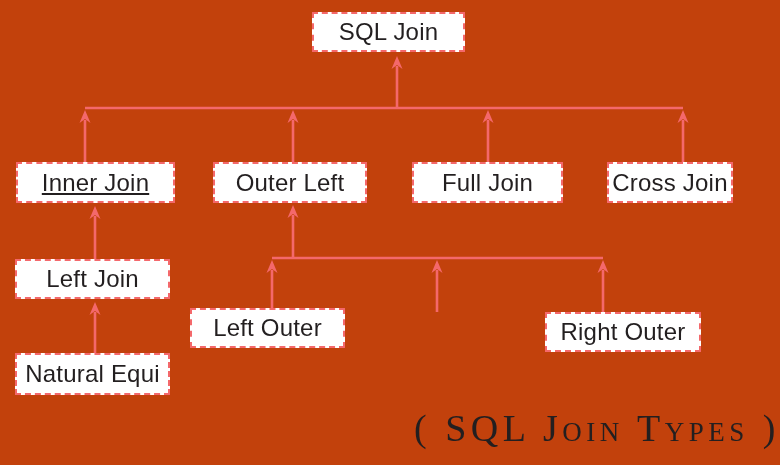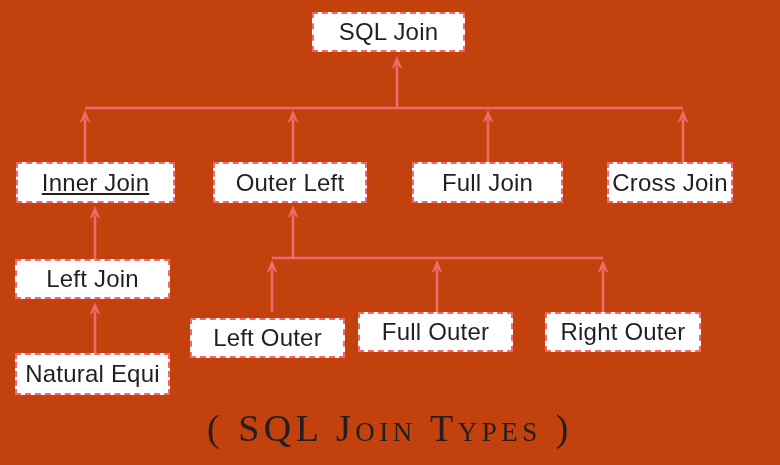--- a/index.html
+++ b/index.html
@@ -34,37 +34,37 @@
     font-size: 24px;
     letter-spacing: 0.2px;
     color: var(--ink, #231f20);
     white-space: nowrap;
   }
   .caption {
     position: absolute;
     left: 0;
     top: 406px;
     width: 780px;
-    text-align: center;
+    text-align: right;
     font-family: "Liberation Serif", "DejaVu Serif", serif;
     font-variant: small-caps;
     font-size: 38px;
     letter-spacing: 4.5px;
     color: var(--ink, #231f20);
     white-space: nowrap;
   }
   
   #n-sql     { left:312px; top:12px;  width:153px; height:40px; }
   #n-inner   { left:16px;  top:162px; width:159px; height:41px;text-decoration:underline; }
   #n-outer   { left:213px; top:162px; width:154px; height:41px; }
   #n-self    { left:412px; top:162px; width:151px; height:41px; }
   #n-cross   { left:607px; top:162px; width:126px; height:41px; }
   #n-equi    { left:15px;  top:259px; width:155px; height:40px; }
   #n-natural { left:15px;  top:353px; width:155px; height:42px; }
-  #n-left    { left:190px; top:318px; width:155px; height:40px; }
+  #n-left    { left:190px; top:308px; width:155px; height:40px; }
   #n-full    { left:358px; top:312px; width:155px; height:40px; }
   #n-right   { left:545px; top:312px; width:156px; height:40px; }
 </style>
 </head>
 <body>
 
 <div id="canvas" style="--accent: #f4686b; --ink: #231f20; background: #c2410c;">
 
   <svg id="connectors" viewBox="0 0 780 465" xmlns="http://www.w3.org/2000/svg">
     <g stroke="#f4686b" stroke-width="2.6" fill="none">
@@ -110,19 +110,18 @@
   <div id="n-self" class="node">Full Join</div>
 
   <div id="n-cross" class="node">Cross Join</div>
 
   <div id="n-equi" class="node">Left Join</div>
 
   <div id="n-natural" class="node">Natural Equi</div>
 
   <div id="n-left" class="node">Left Outer</div>
 
-  <div id="n-full" class="node">Full Outer</div>
 
   <div id="n-right" class="node">Right Outer</div>
 
   <div class="caption">( SQL Join Types )</div>
 
 </div>
 
 </body></html>

